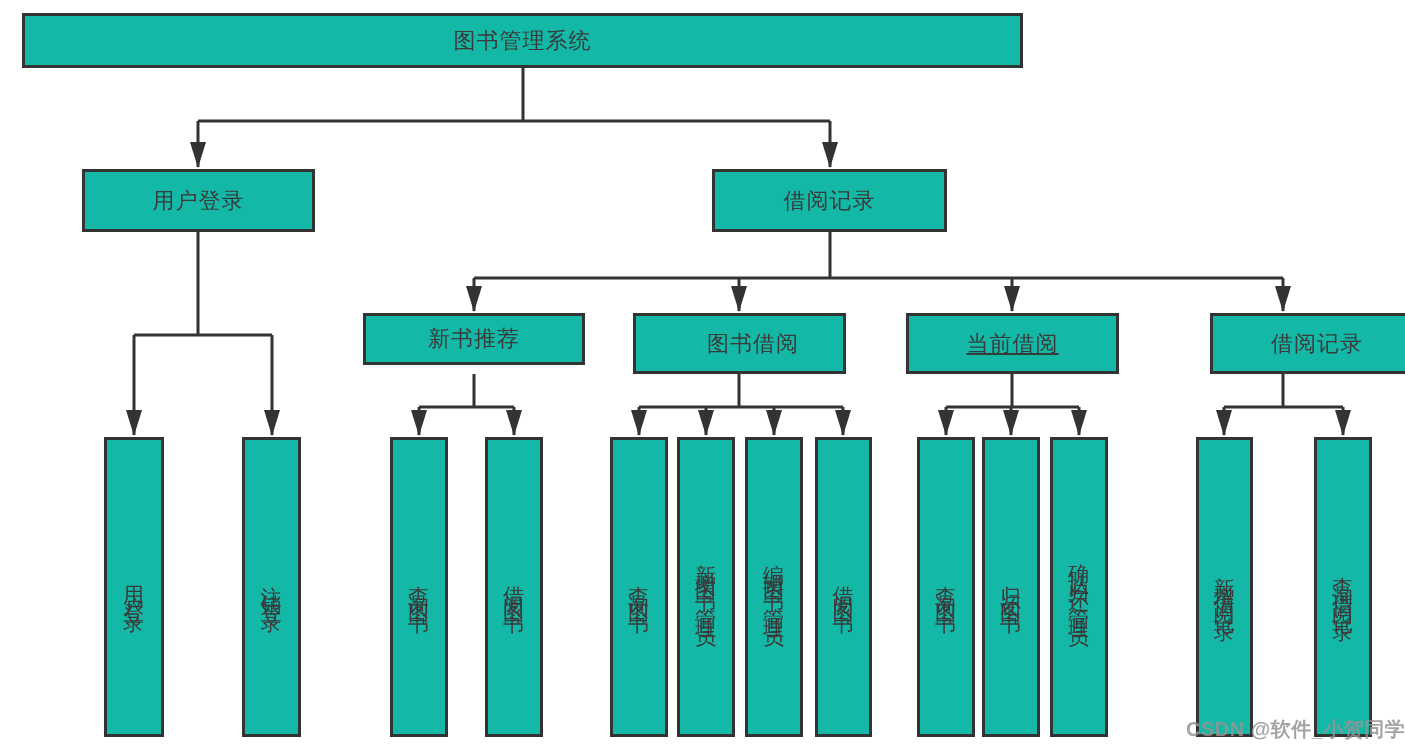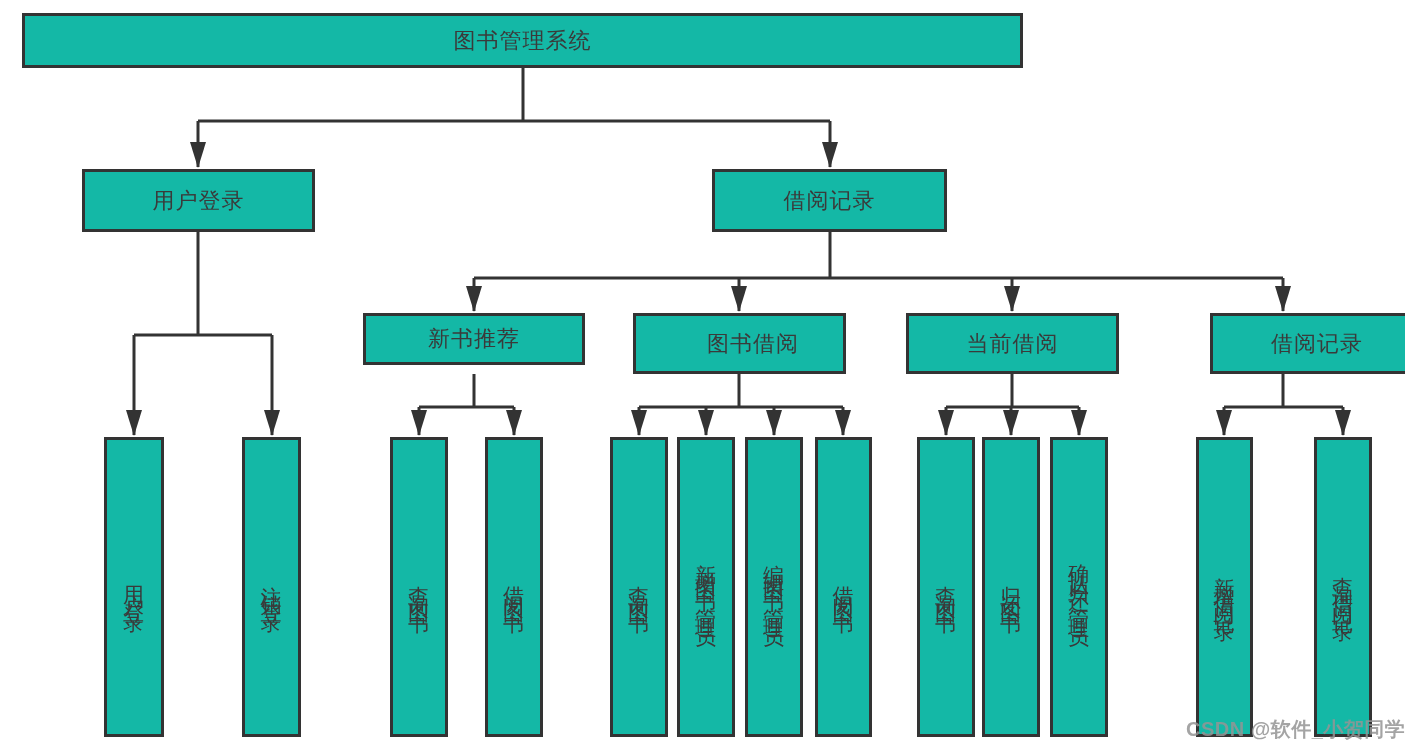--- a/index.html
+++ b/index.html
@@ -118,21 +118,21 @@
   <div class="node h" style="left:712px; top:169px; width:235px; height:63px;">
     <span class="label">借阅记录</span>
   </div>
 
   <div class="node h" style="left:363px; top:313px; width:222px; height:52px;">
     <span class="label">新书推荐</span>
   </div>
   <div class="node h" style="left:633px; top:313px; width:213px; height:61px;padding-left:27px;">
     <span class="label">图书借阅</span>
   </div>
-  <div class="node h" style="left:906px; top:313px; width:213px; height:61px;">
+  <div class="node h" style="left:906px; top:313px; width:213px; height:61px;text-decoration:underline;">
     <span class="label">当前借阅</span>
   </div>
   <div class="node h" style="left:1176px; top:313px; width:214px; height:61px;margin-left:34px;">
     <span class="label">借阅记录</span>
   </div>
 
   <div class="node v" style="left:104px; top:437px; width:60px; height:300px;">
     <span class="label">用户登录</span>
   </div>
   <div class="node v" style="left:242px; top:437px; width:59px; height:300px;">

